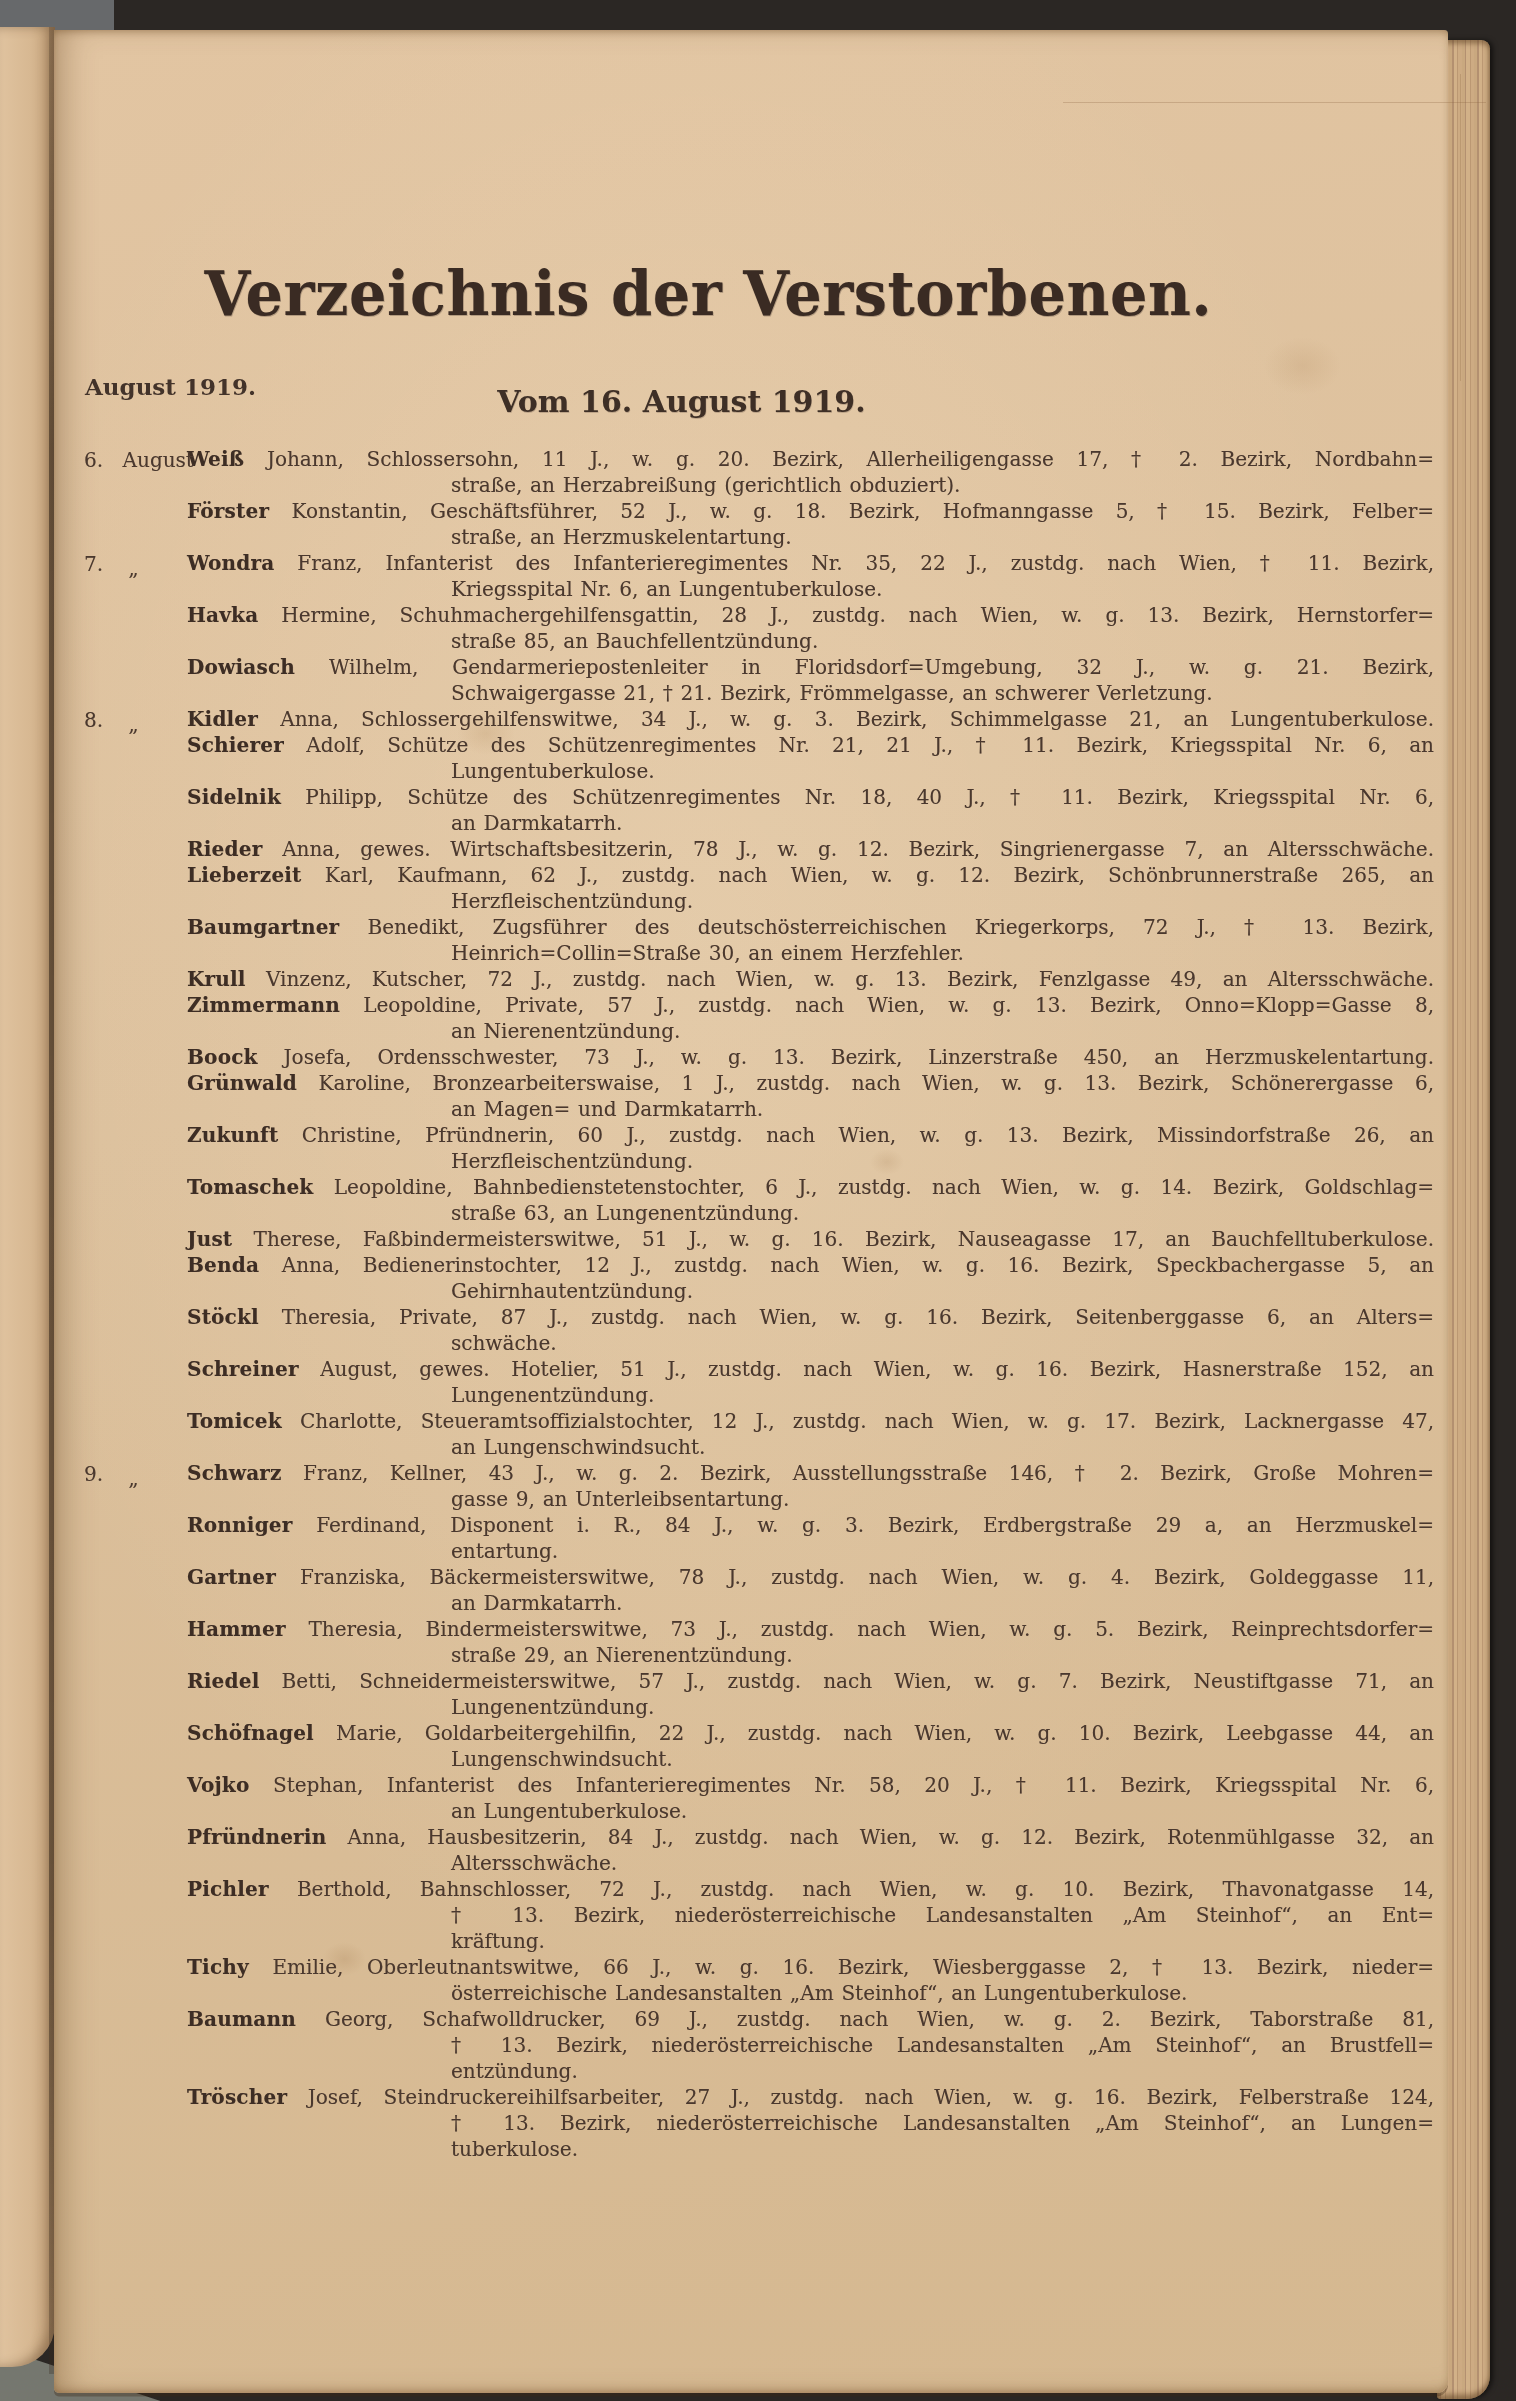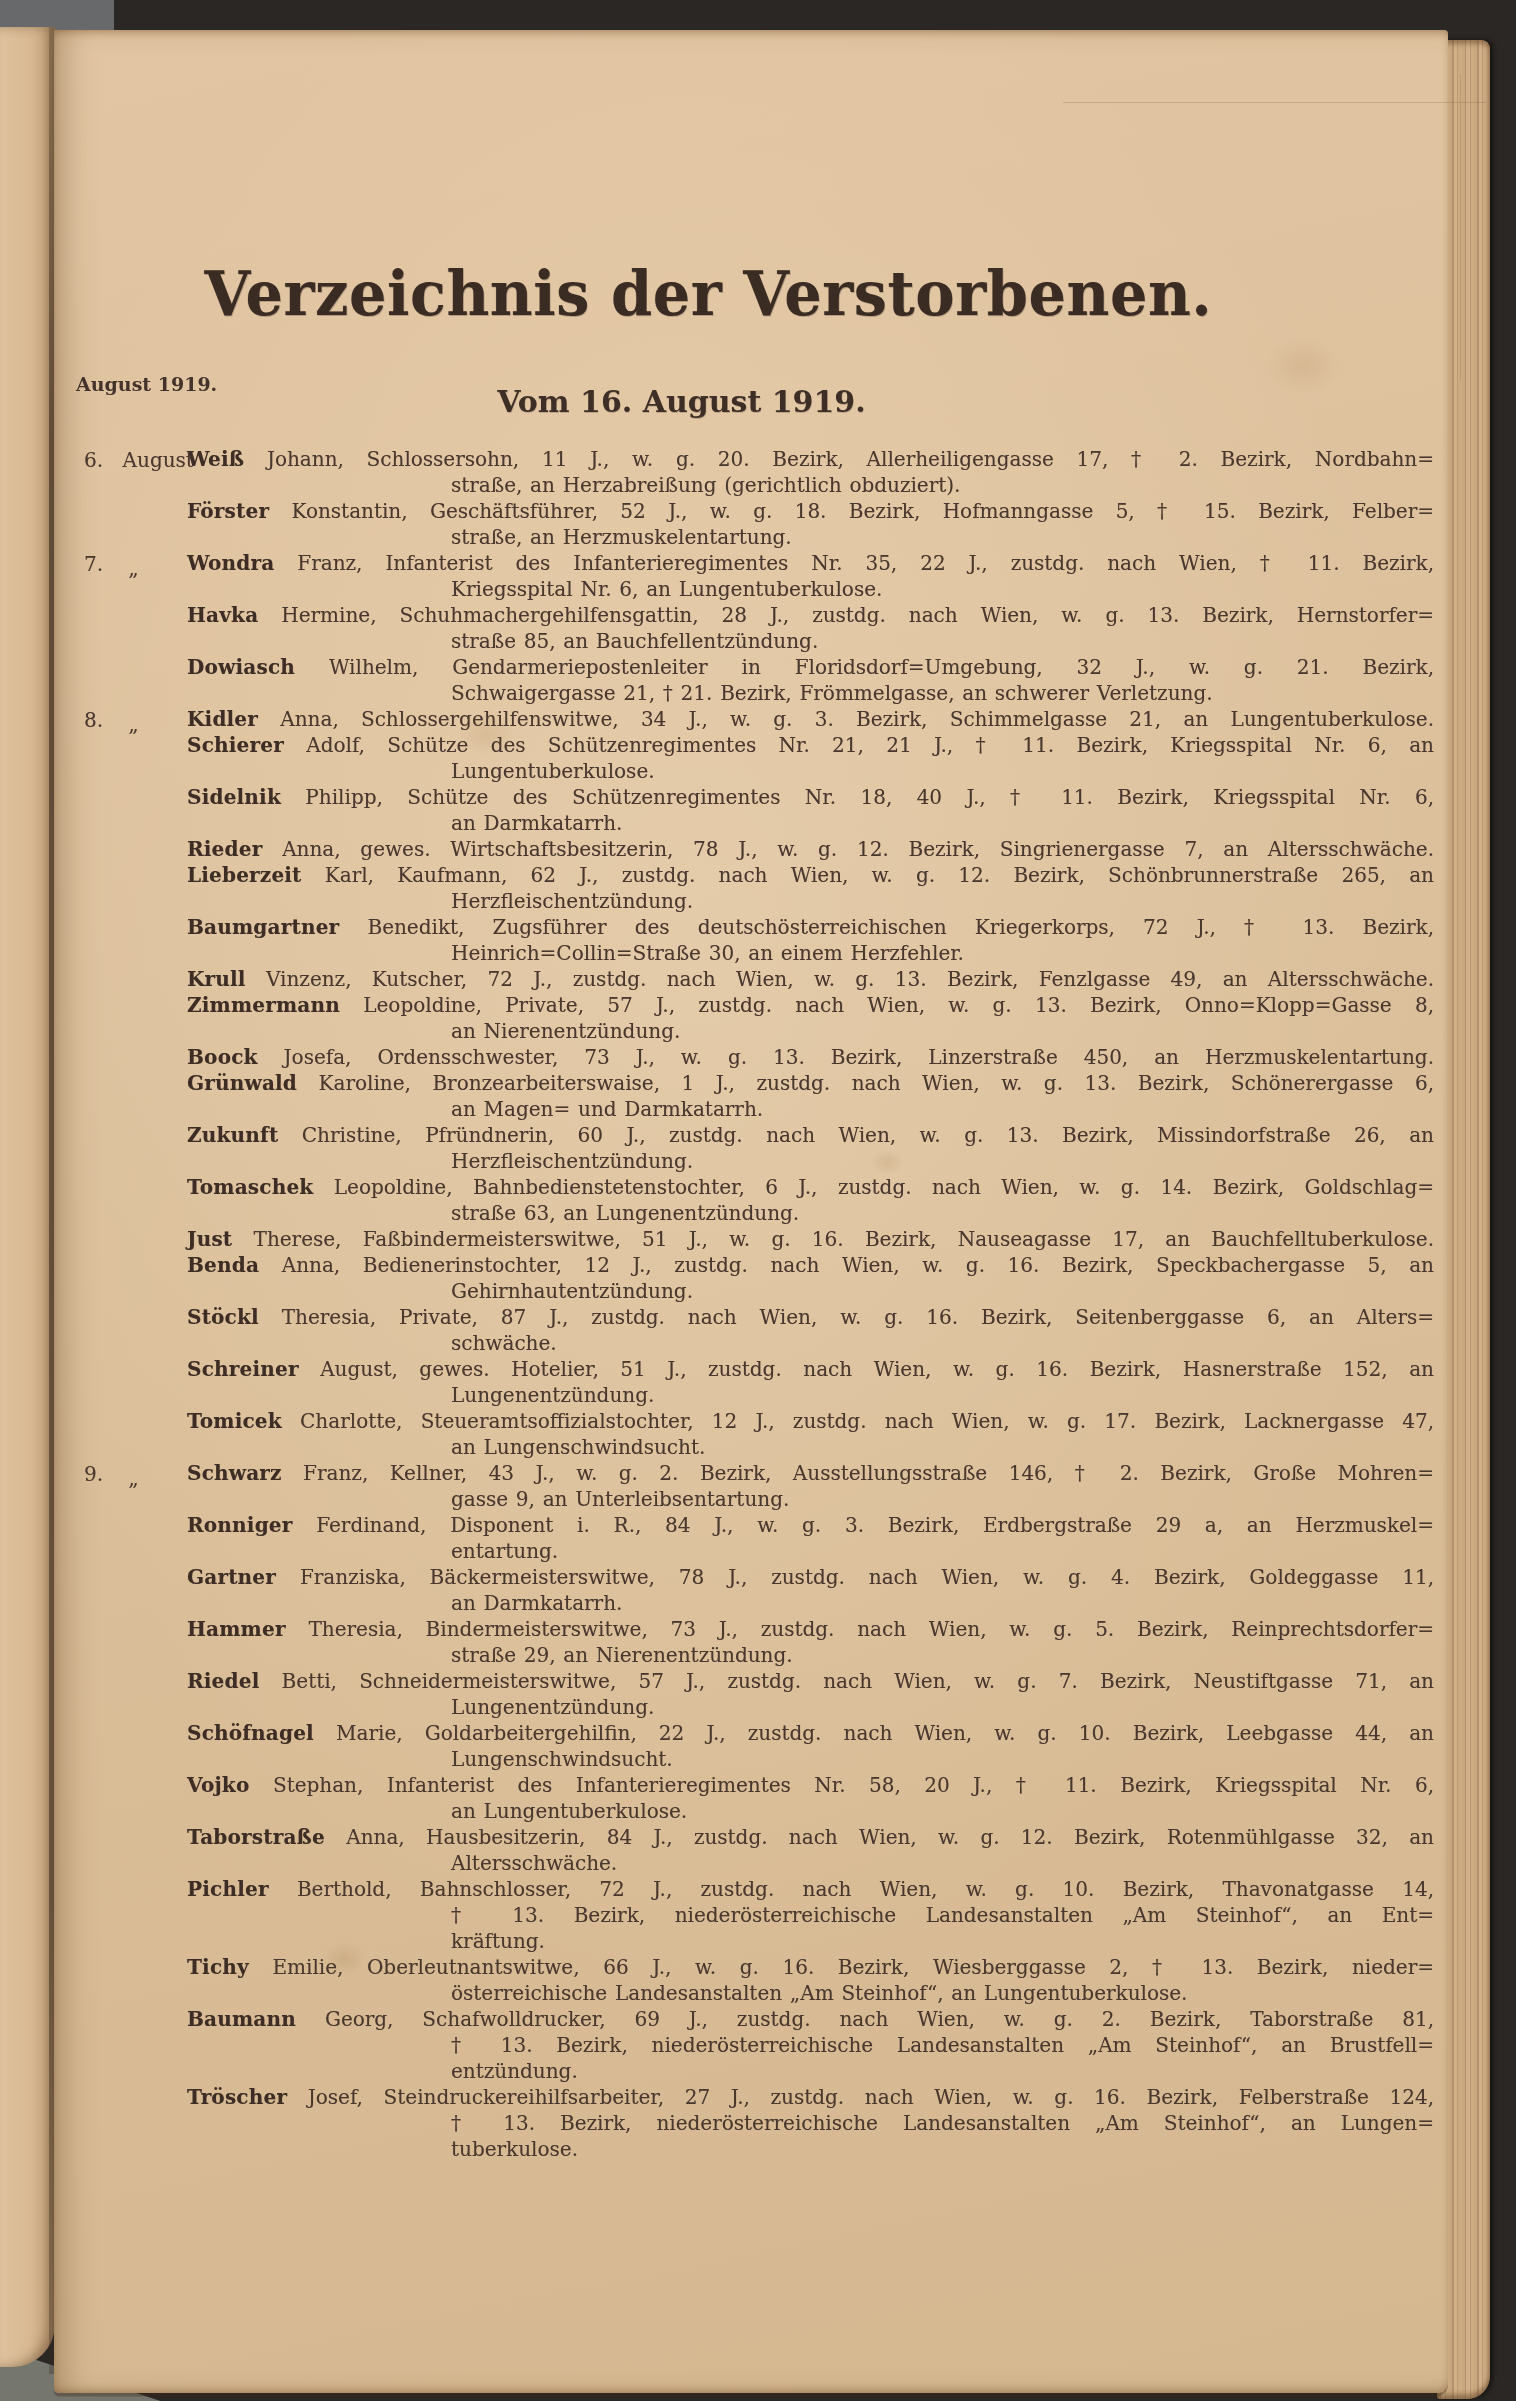--- a/index.html
+++ b/index.html
@@ -41,21 +41,21 @@
   .s1{left:403px;top:682px;width:58px;height:43px;background:radial-gradient(closest-side,rgba(150,105,55,.14),rgba(0,0,0,0));}
   .s2{left:1210px;top:307px;width:77px;height:58px;background:radial-gradient(closest-side,rgba(150,105,55,.12),rgba(0,0,0,0));}
   .s3{left:269px;top:1912px;width:43px;height:34px;background:radial-gradient(closest-side,rgba(140,95,50,.16),rgba(0,0,0,0));}
   .s4{left:816px;top:1119px;width:34px;height:26.4px;background:radial-gradient(closest-side,rgba(140,95,50,.13),rgba(0,0,0,0));}
   
   .ink{color:#48372d;}
   .doc-title{position:absolute;left:120px;top:258px;width:1177px;
     text-align:center;font-weight:bold;font-size:59px;line-height:72px;
     color:#3a2b23;letter-spacing:0.5px;transform:scaleY(1.06);
     text-shadow:0.7px 0.7px 0 rgba(58,43,35,.28), -0.5px 0 0 rgba(58,43,35,.15);}
-  .head-left{position:absolute;left:76px;top:373px;font-weight:bold;font-size:19px;color:#43332a;}
+  .head-left{position:absolute;left:85px;top:373px;font-weight:bold;font-size:23px;color:#43332a;}
   .head-center{position:absolute;left:158px;top:384px;width:1047px;text-align:center;
     font-weight:bold;font-size:30px;color:#3e2f26;
     text-shadow:0.5px 0.5px 0 rgba(58,43,35,.22);}
   
   .entries{position:absolute;left:187px;top:446px;width:1247px;
     font-size:20px;line-height:26px;color:#4a382e;word-spacing:1.4px;
     text-shadow:0.2px 0.2px 0.3px rgba(74,56,46,.35);}
   .entry{position:relative;}
   .line{text-align:justify;text-align-last:left;}
   .line.just{text-align-last:justify;}
@@ -198,21 +198,21 @@
     </div>
     <div class="entry">
       <div class="line just"><span class="sname">Schöfnagel</span> Marie, Goldarbeitergehilfin, 22 J., zustdg. nach Wien, w. g. 10. Bezirk, Leebgasse 44, an</div>
       <div class="line cont">Lungenschwindsucht.</div>
     </div>
     <div class="entry">
       <div class="line just"><span class="sname">Vojko</span> Stephan, Infanterist des Infanterieregimentes Nr. 58, 20 J., † 11. Bezirk, Kriegsspital Nr. 6,</div>
       <div class="line cont">an Lungentuberkulose.</div>
     </div>
     <div class="entry">
-      <div class="line just"><span class="sname">Taborstraße</span> Anna, Hausbesitzerin, 84 J., zustdg. nach Wien, w. g. 12. Bezirk, Rotenmühlgasse 32, an</div>
+      <div class="line just"><span class="sname">Pfründnerin</span> Anna, Hausbesitzerin, 84 J., zustdg. nach Wien, w. g. 12. Bezirk, Rotenmühlgasse 32, an</div>
       <div class="line cont">Altersschwäche.</div>
     </div>
     <div class="entry">
       <div class="line just"><span class="sname">Pichler</span> Berthold, Bahnschlosser, 72 J., zustdg. nach Wien, w. g. 10. Bezirk, Thavonatgasse 14,</div>
       <div class="line cont just">† 13. Bezirk, niederösterreichische Landesanstalten „Am Steinhof“, an Ent=</div>
       <div class="line cont">kräftung.</div>
     </div>
     <div class="entry">
       <div class="line just"><span class="sname">Tichy</span> Emilie, Oberleutnantswitwe, 66 J., w. g. 16. Bezirk, Wiesberggasse 2, † 13. Bezirk, nieder=</div>
       <div class="line cont">österreichische Landesanstalten „Am Steinhof“, an Lungentuberkulose.</div>

